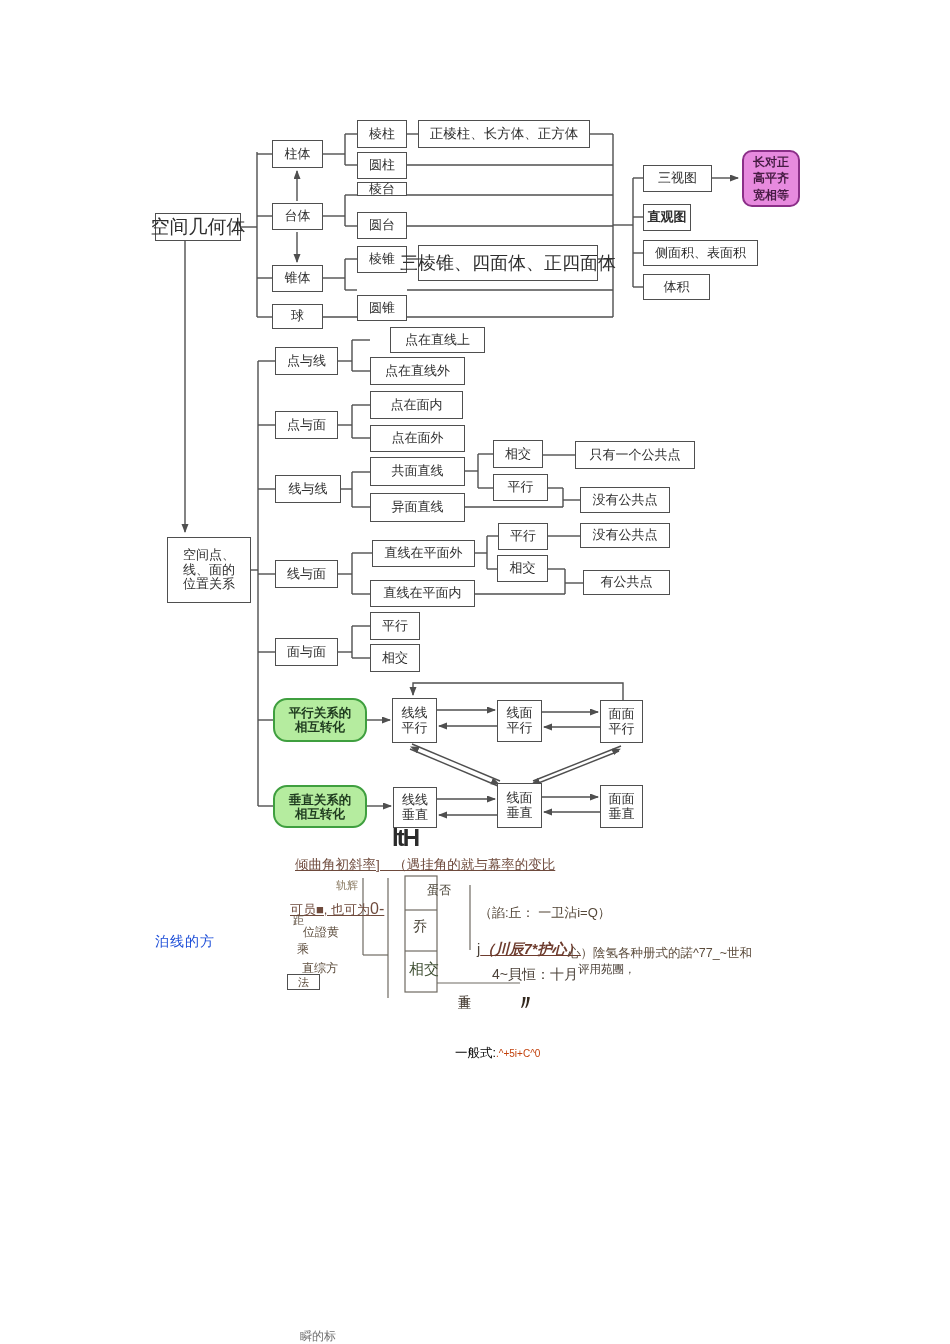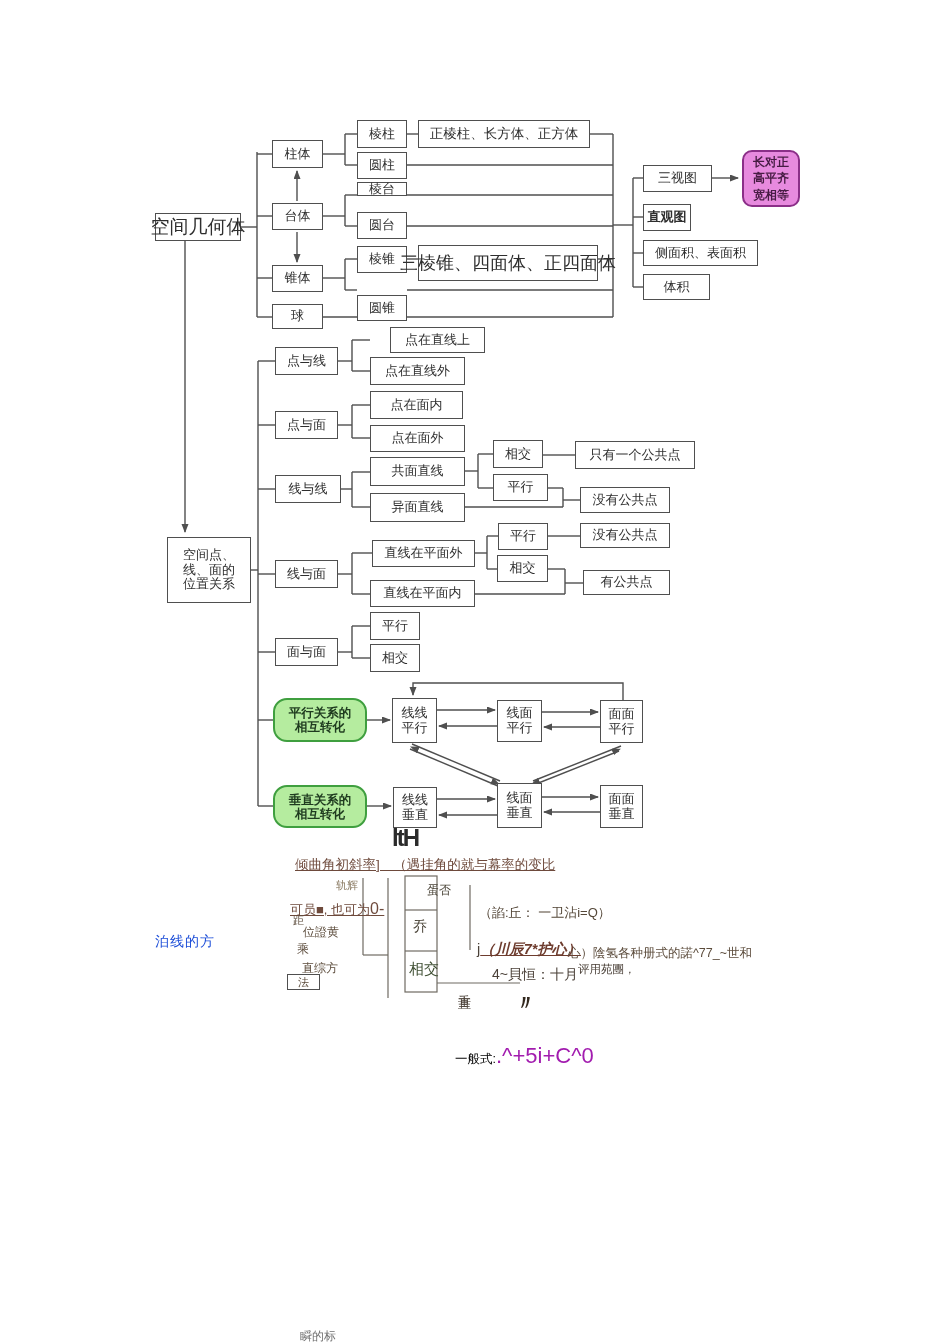--- a/index.html
+++ b/index.html
@@ -275,17 +275,17 @@
 </div>
 <div class="t" style="left:492px;top:966px;font-size:14px;color:#4a4038;">
   <span>4~貝恒：十月</span><span style="font-size:11.5px;position:relative;top:-6px;">评用苑團，</span>
 </div>
 <div class="t" style="left:515px;top:989px;font-size:21px;font-weight:bold;color:#33291f;">〃</div>
 <div class="t vert" style="left:455px;top:984px;font-size:13px;color:#4a4038;">垂直</div>
 <div class="t" style="left:408px;top:882px;font-size:12px;color:#4a4438;z-index:1;margin-left:19px;">蛋否</div>
 <div class="t" style="left:413px;top:918px;font-size:14px;color:#4a4438;">乔</div>
 <div class="t" style="left:409px;top:960px;font-size:15px;color:#3f4f33;">相交</div>
 <div class="t" style="left:455px;top:1043px;">
-  <span style="font-size:12.5px;color:#000000;">一般式:</span><span style="font-size:22px;color:#a21caf;">.^+5i+C^0</span>
+  <span style="font-size:12.5px;color:#000000;">一般式:</span><span style="font-size:10px;color:#c2410c;">.^+5i+C^0</span>
 </div>
 <div class="t" style="left:300px;top:1328px;font-size:12px;color:#707070;">瞬的标</div>
 
 </div>
 
 </body></html>

